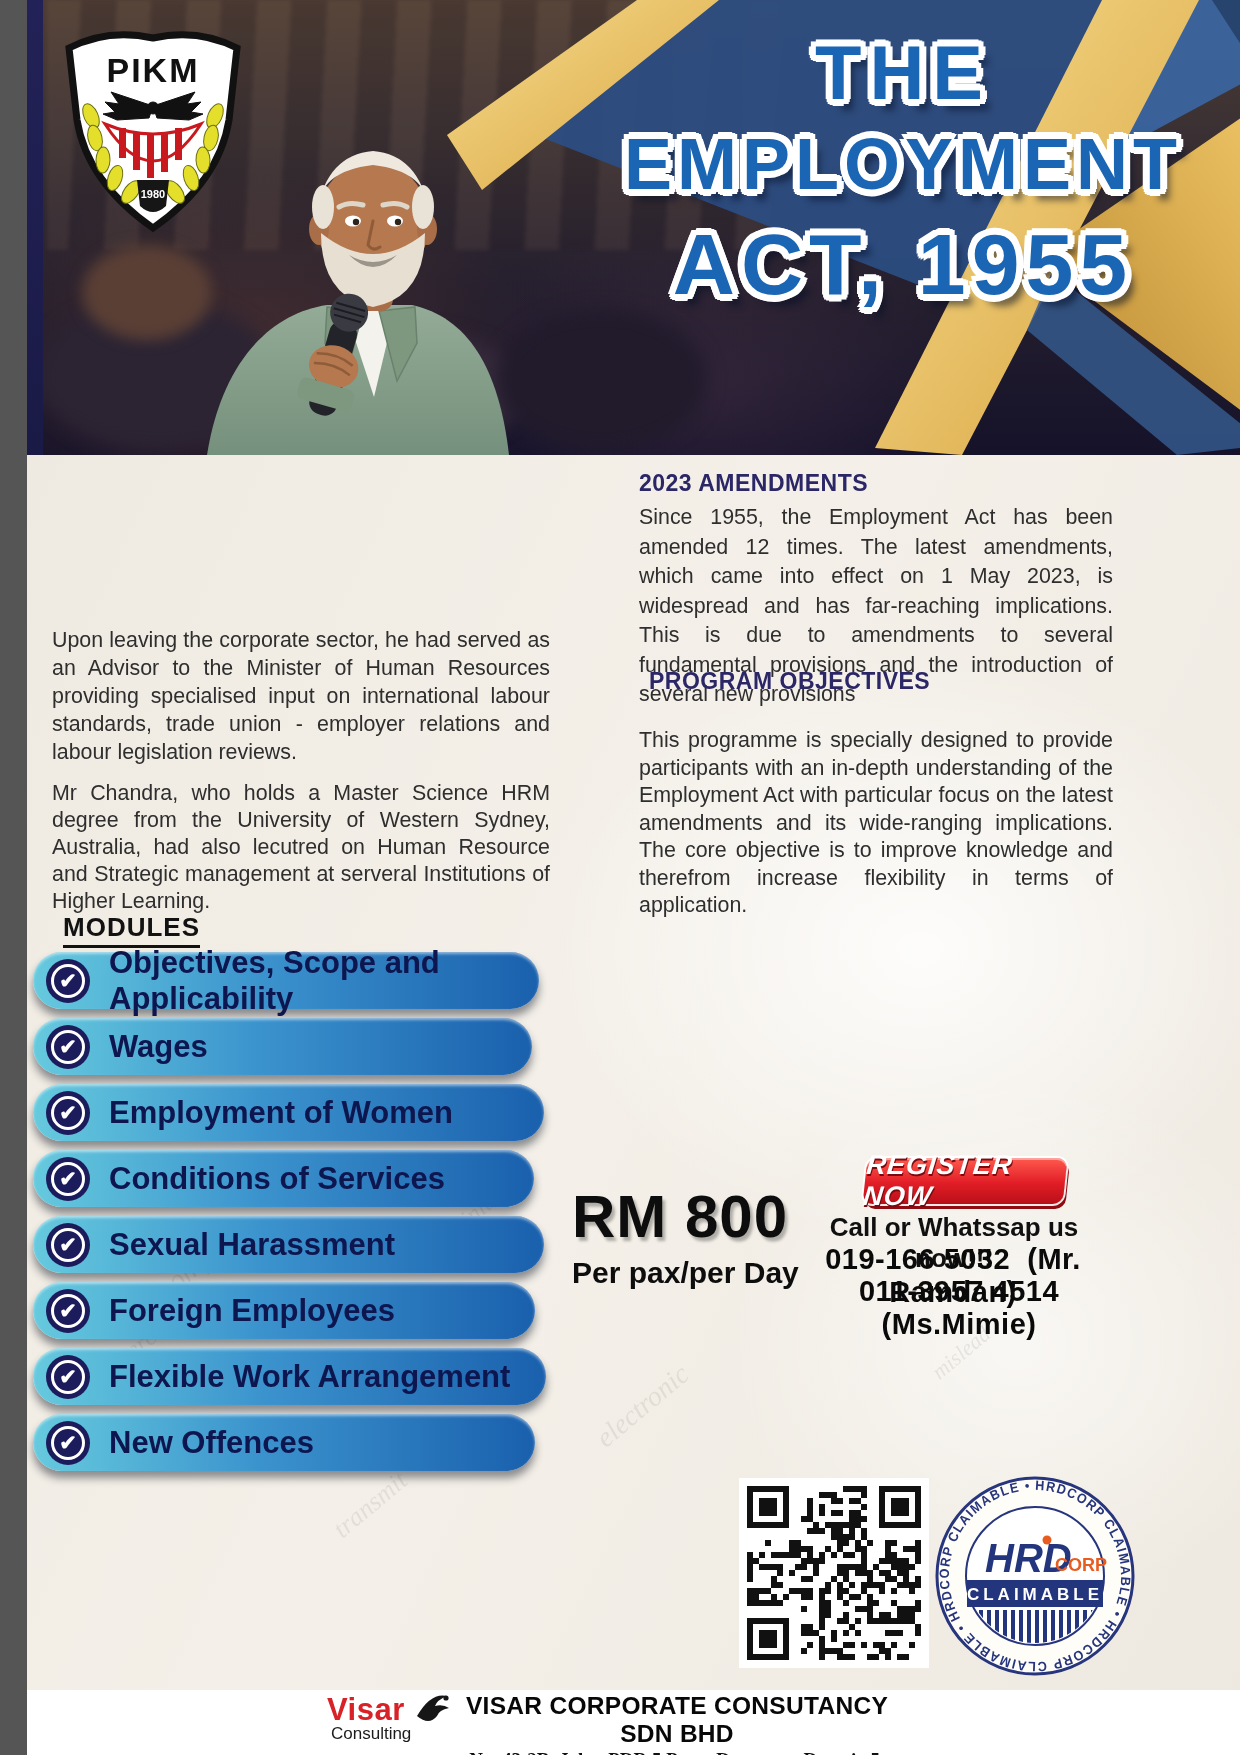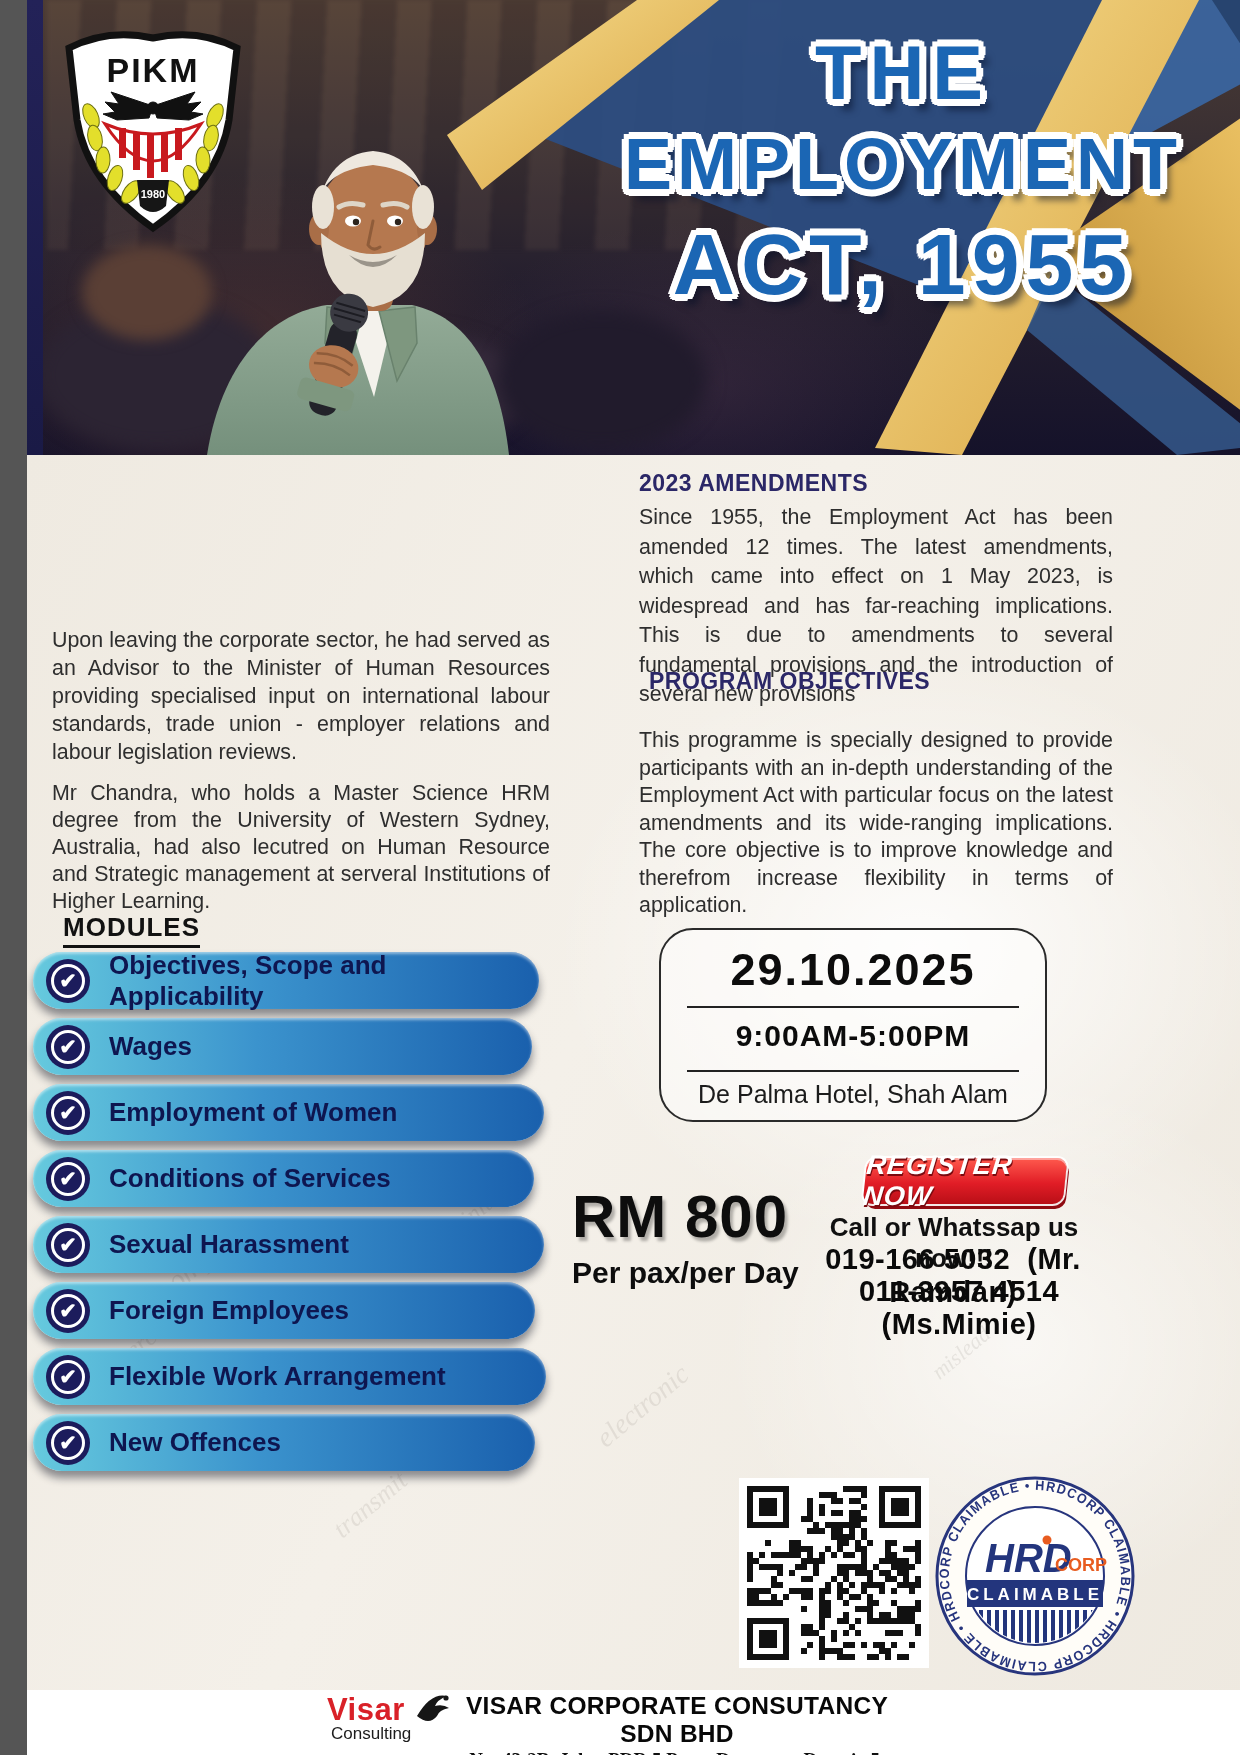--- a/index.html
+++ b/index.html
@@ -63,21 +63,21 @@
     color:#121212;letter-spacing:1px;border-bottom:3px solid #121212;padding-bottom:2px;}
   .pill{position:absolute;left:6px;height:57px;border-radius:29px;
     background:linear-gradient(90deg,#66cade 0%,#3b93cd 45%,#1a60ad 100%);
     box-shadow:0 7px 9px rgba(10,15,30,.45), inset 0 2px 3px rgba(255,255,255,.5);
     display:flex;align-items:center;}
   .pill .check{position:relative;width:44px;height:44px;margin-left:13px;border-radius:50%;
     background:#1c1c5c;flex:0 0 auto;display:flex;align-items:center;justify-content:center;}
   .pill .check::before{content:"";position:absolute;left:5px;top:5px;width:28px;height:28px;
     border:3px solid #fff;border-radius:50%;}
   .pill .check span{position:relative;color:#fff;font-size:21px;font-weight:bold;line-height:1;}
-  .pill .lbl{margin-left:19px;font-size:26px;font-weight:bold;color:#0e1650;}
+  .pill .lbl{margin-left:19px;font-size:31px;font-weight:bold;color:#0e1650;}
   .p0{top:952px;width:506px;} .p1{top:1018px;width:499px;} .p2{top:1084px;width:511px;}
   .p3{top:1150px;width:501px;} .p4{top:1216px;width:511px;} .p5{top:1282px;width:502px;}
   .p6{top:1348px;width:513px;} .p7{top:1414px;width:502px;}
 
   
   .event-box{position:absolute;left:632px;top:928px;width:384px;height:190px;
     border:2.5px solid #2a2a2a;border-radius:34px;background:rgba(255,255,255,.45);}
   .ev-date{position:absolute;left:0;top:14px;width:100%;text-align:center;
     font-size:45px;font-weight:bold;letter-spacing:2px;color:#0c0c0c;}
   .ev-hr{position:absolute;left:26px;right:26px;height:0;border-top:2px solid #222;}
@@ -292,27 +292,20 @@
       </span>
     <span class="lbl">Flexible Work Arrangement</span>
     </div>
   <div class="pill p7">
     <span class="check">
         <span>✔</span>
       </span>
     <span class="lbl">New Offences</span>
     </div>
 
-  <div class="event-box">
-    <div class="ev-date">29.10.2025</div>
-    <div class="ev-hr hr1"></div>
-    <div class="ev-time">9:00AM-5:00PM</div>
-    <div class="ev-hr hr2"></div>
-    <div class="ev-venue">De Palma Hotel, Shah Alam</div>
-  </div>
 
   <div class="price">RM 800</div>
   <div class="price-unit">Per pax/per Day</div>
 
   <div class="register-btn">
     <span>REGISTER NOW</span>
   </div>
   <div class="cta-call">Call or Whatssap us now!!!</div>
   <div class="phone-line ph1"><span>019-166 5032</span>&nbsp;&nbsp;<span>(Mr. Ramdan)</span></div>
   <div class="phone-line ph2"><span>011-3957 4514</span> <span>(Ms.Mimie)</span></div>

